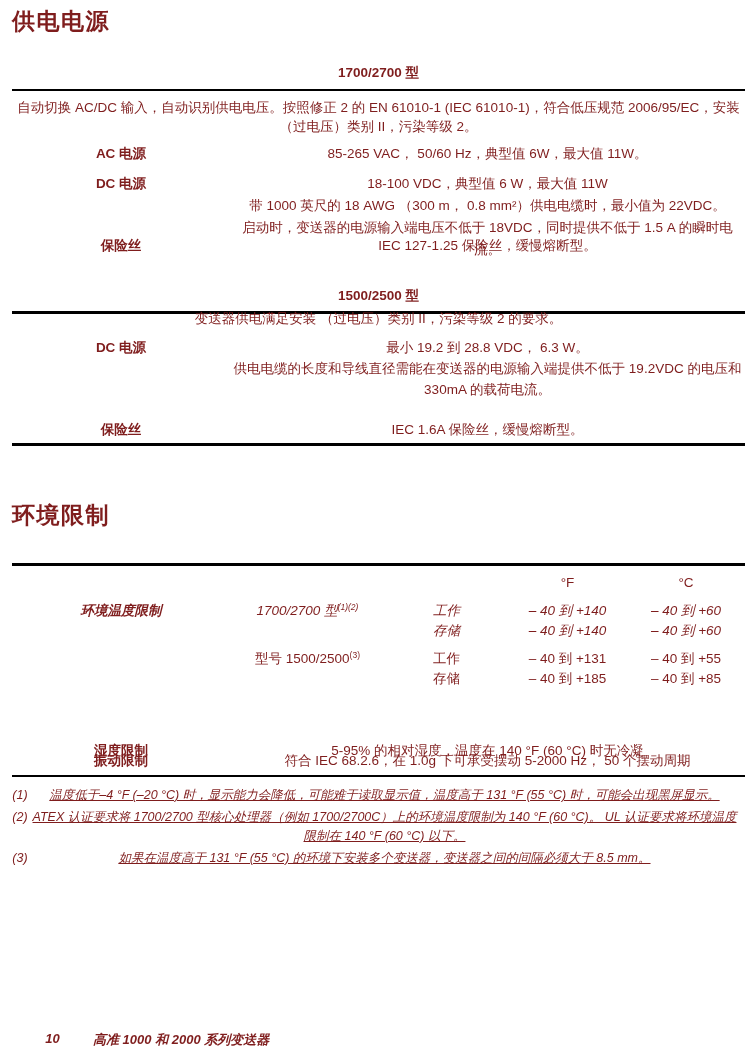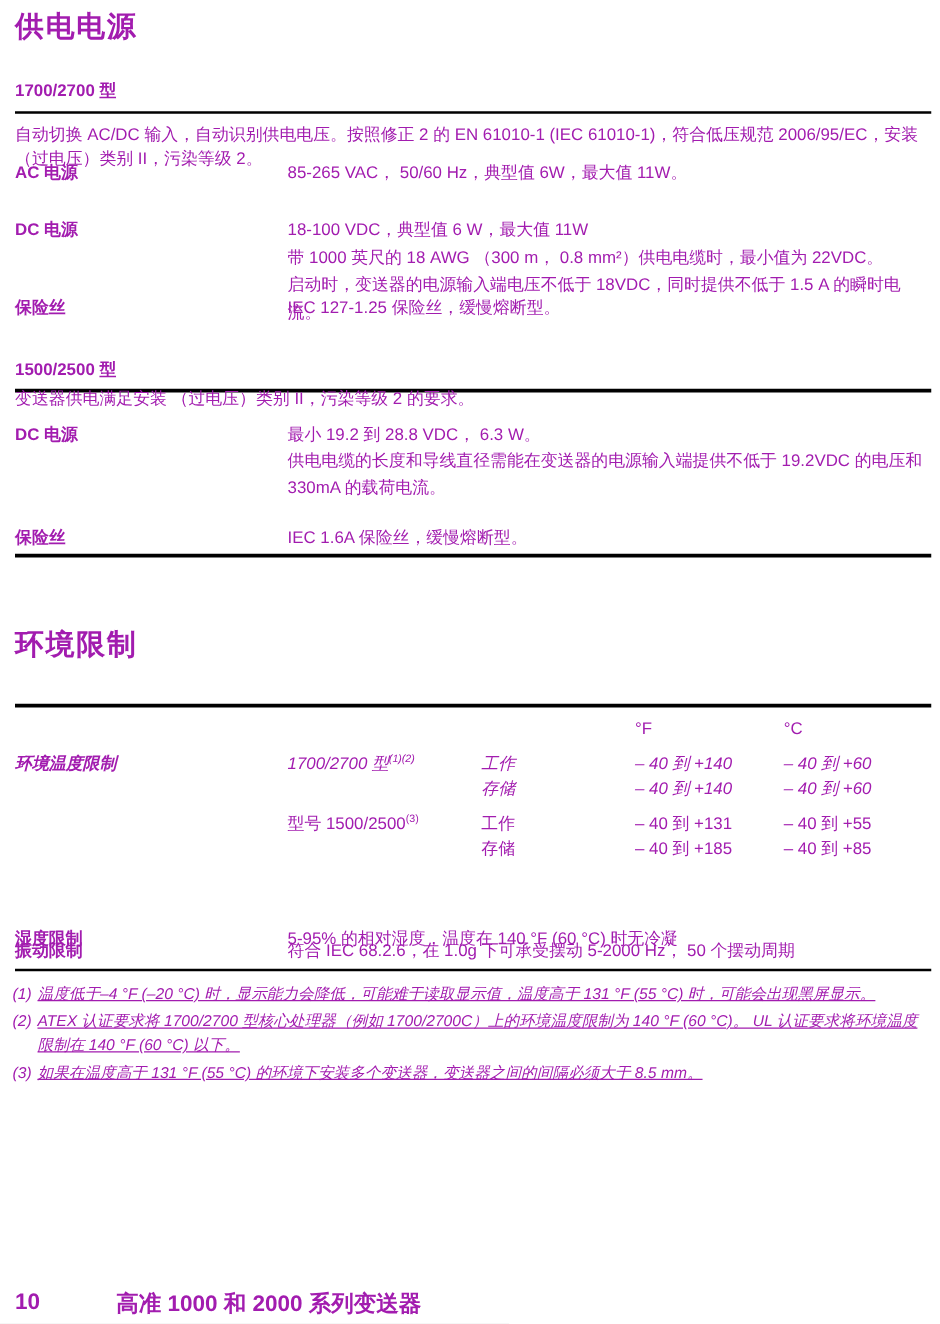--- a/index.html
+++ b/index.html
@@ -1,24 +1,25 @@
 <!DOCTYPE html>
 <html><head>
 <meta charset="utf-8">
 <style>
   html,body { margin:0; padding:0; background:#e9e9e9; }
   .page {
     position:relative;
     width:752px; height:1059px;
     margin:0 auto;
     background:#ffffff;
-    color:#a21caf;
+    color:#7f1d1d;
     font-family:"Liberation Sans", sans-serif;
     font-size:13.5px;
     overflow:hidden;
+    text-align:center;
   }
   .abs { position:absolute; }
   .h1 {
     font-size:23px;
     font-weight:bold;
     letter-spacing:1.5px;
     line-height:26px;
   }
   .h2 {
     left:12px; width:733px;
@@ -55,40 +56,41 @@
     left:10px; width:735px;
     font-style:italic;
     font-size:12.5px;
     line-height:19px;
   }
   .fn { display:flex; margin-bottom:3px; }
   .fn .mk { width:20px; flex:0 0 20px; }
   .fn .tx { flex:1; padding-right:6px;text-decoration:underline; }
   .footer {
     left:12px; width:733px;
-    font-size:18px; font-weight:bold;
+    font-size:13px; font-weight:bold;
     display:flex;
+    font-style:italic;
   }
   .footer .pg { width:81px; flex:0 0 81px; }
 </style>
 </head>
 <body>
 
 <div class="page">
 
   <div class="abs h1" style="top:8px; left:12px;">供电电源</div>
 
   <div class="abs h2 thin" style="top:65px;">1700/2700 型</div>
 
   <div class="abs para" style="top:98px;">
     <span class="line" style="display:block">自动切换 AC/DC 输入，自动识别供电电压。按照修正 2 的 EN 61010-1 (IEC 61010-1)，符合低压规范 2006/95/EC，安装</span>
     <span class="line" style="display:block">（过电压）类别 II，污染等级 2。</span>
   </div>
 
-  <div class="abs row" style="top:128px;">
+  <div class="abs row" style="top:144px;">
     <div class="lbl">AC 电源</div>
     <div class="val">85-265 VAC， 50/60 Hz，典型值 6W，最大值 11W。</div>
   </div>
 
   <div class="abs row lh22" style="top:173px;">
     <div class="lbl">DC 电源</div>
     <div class="val">
       <span class="line">18-100 VDC，典型值 6 W，最大值 11W</span>
       <span class="line">带 1000 英尺的 18 AWG （300 m， 0.8 mm²）供电电缆时，最小值为 22VDC。</span>
       <span class="line">启动时，变送器的电源输入端电压不低于 18VDC，同时提供不低于 1.5 A 的瞬时电流。</span>

